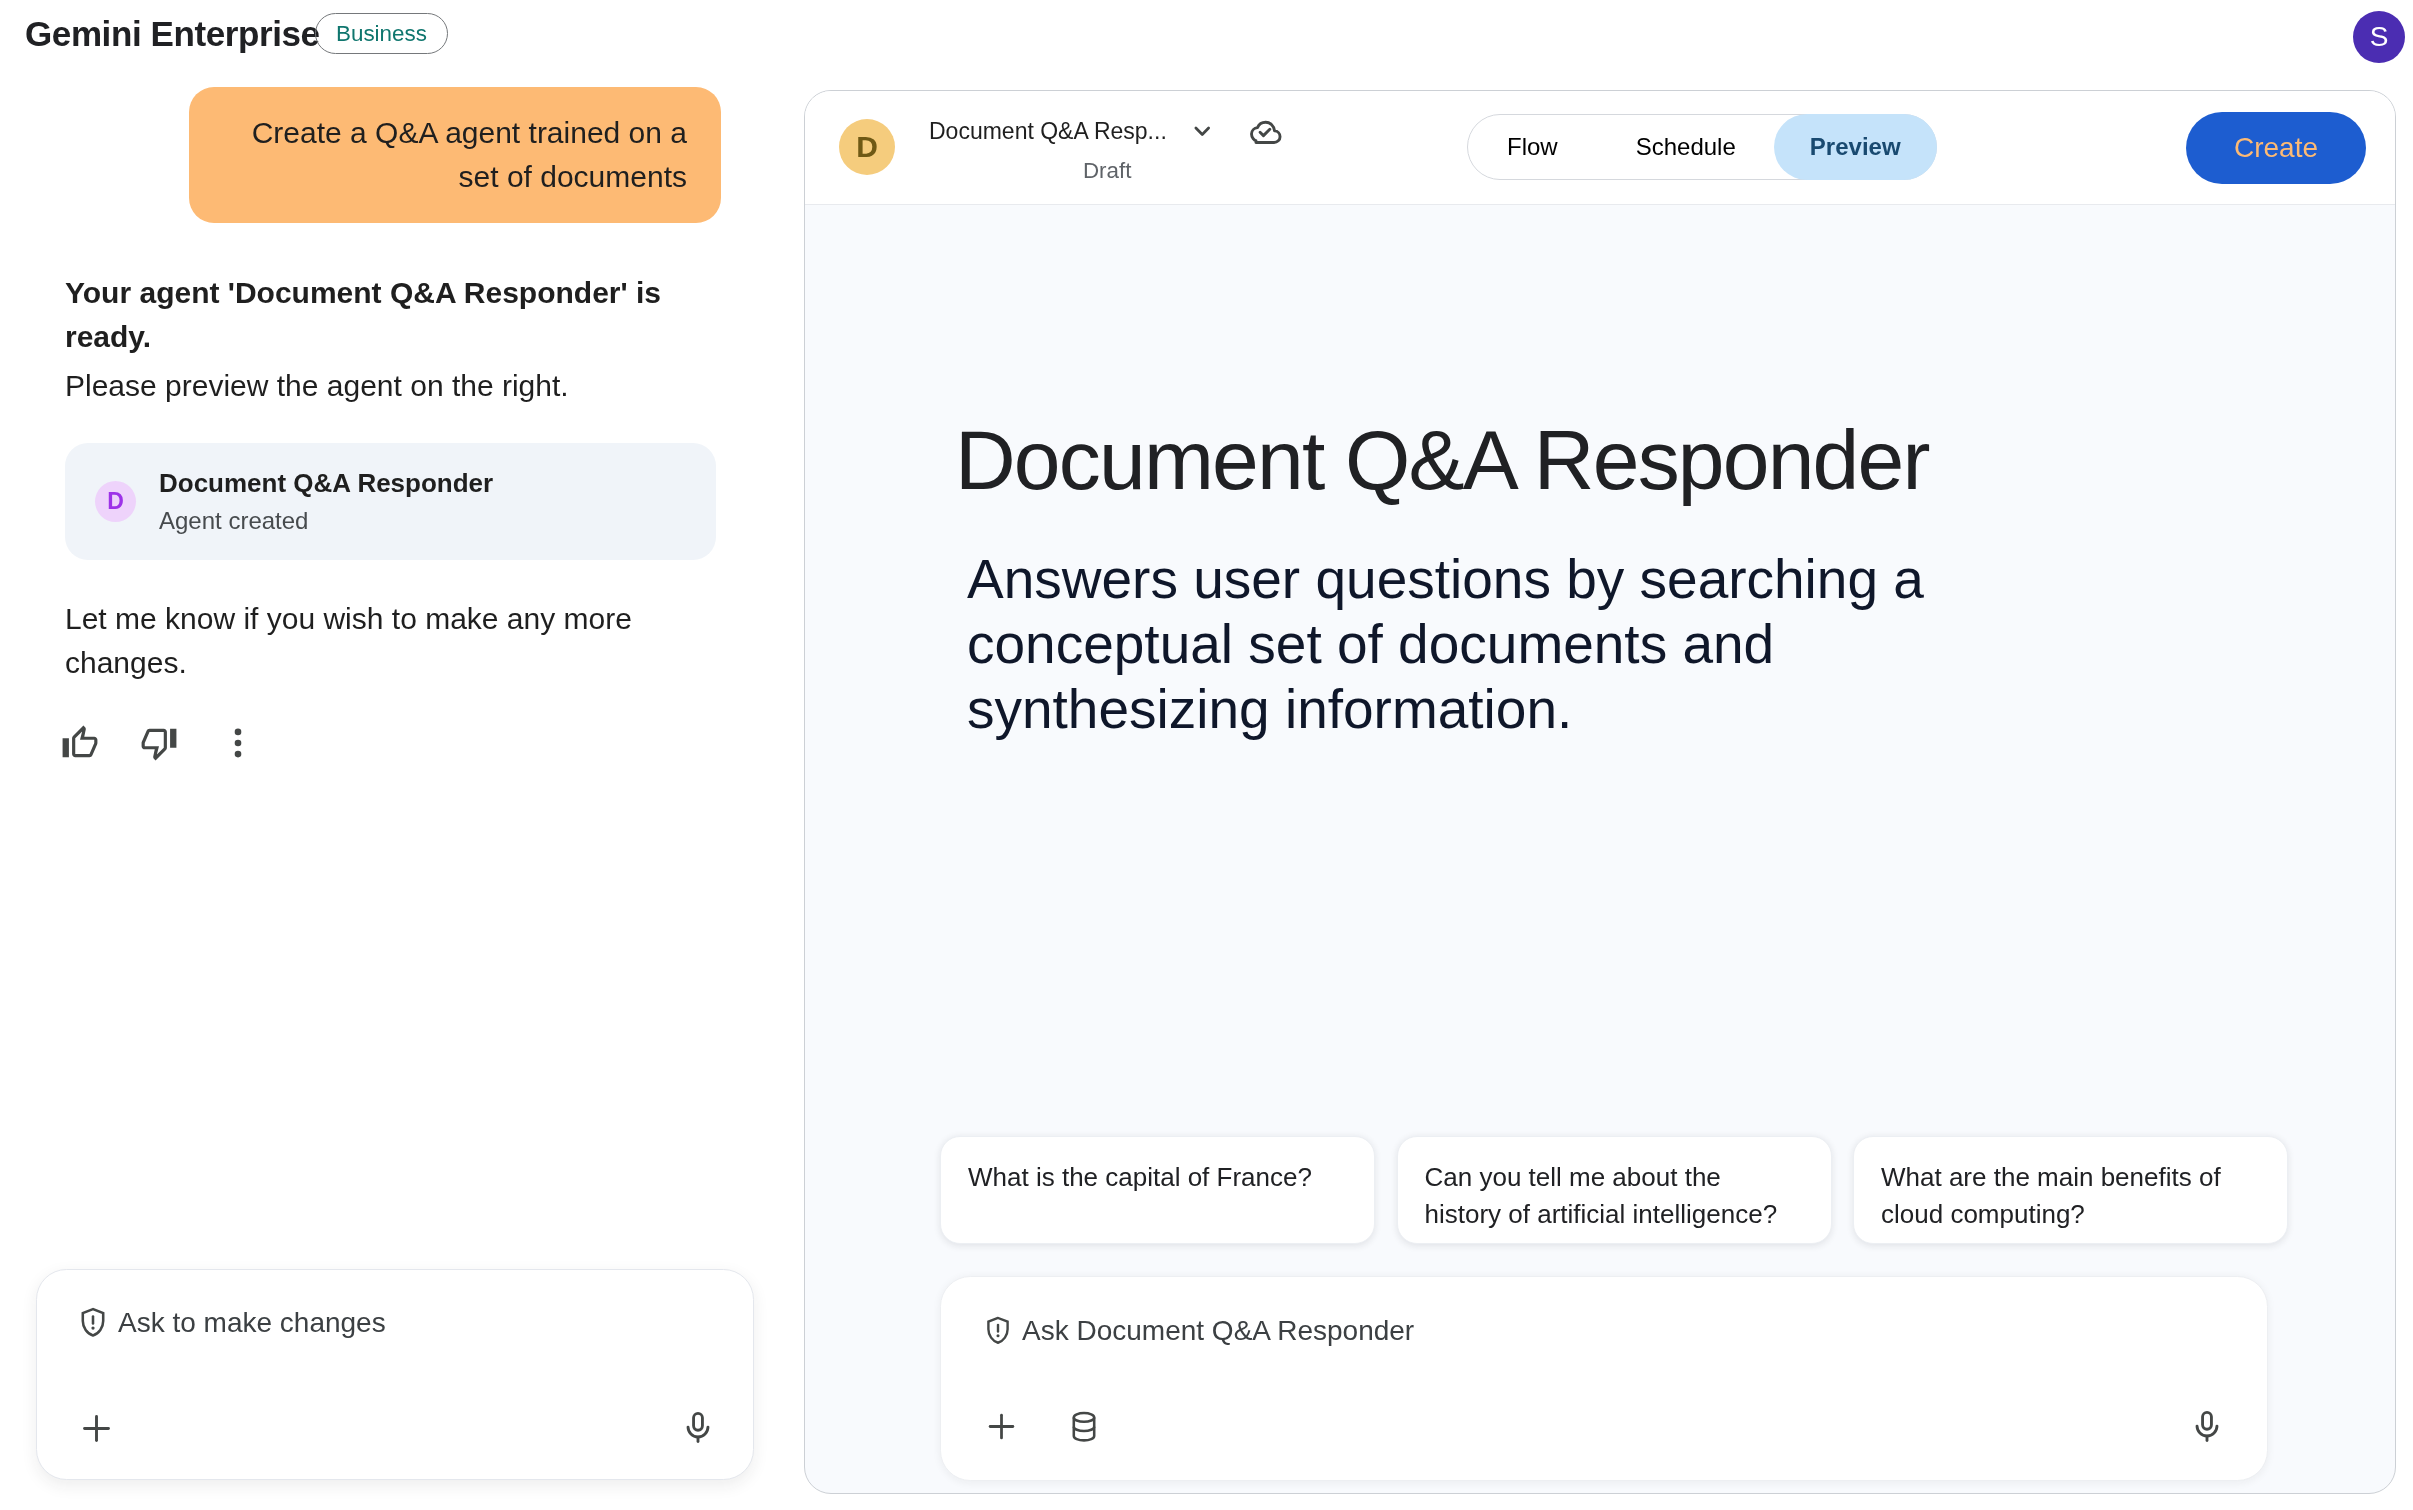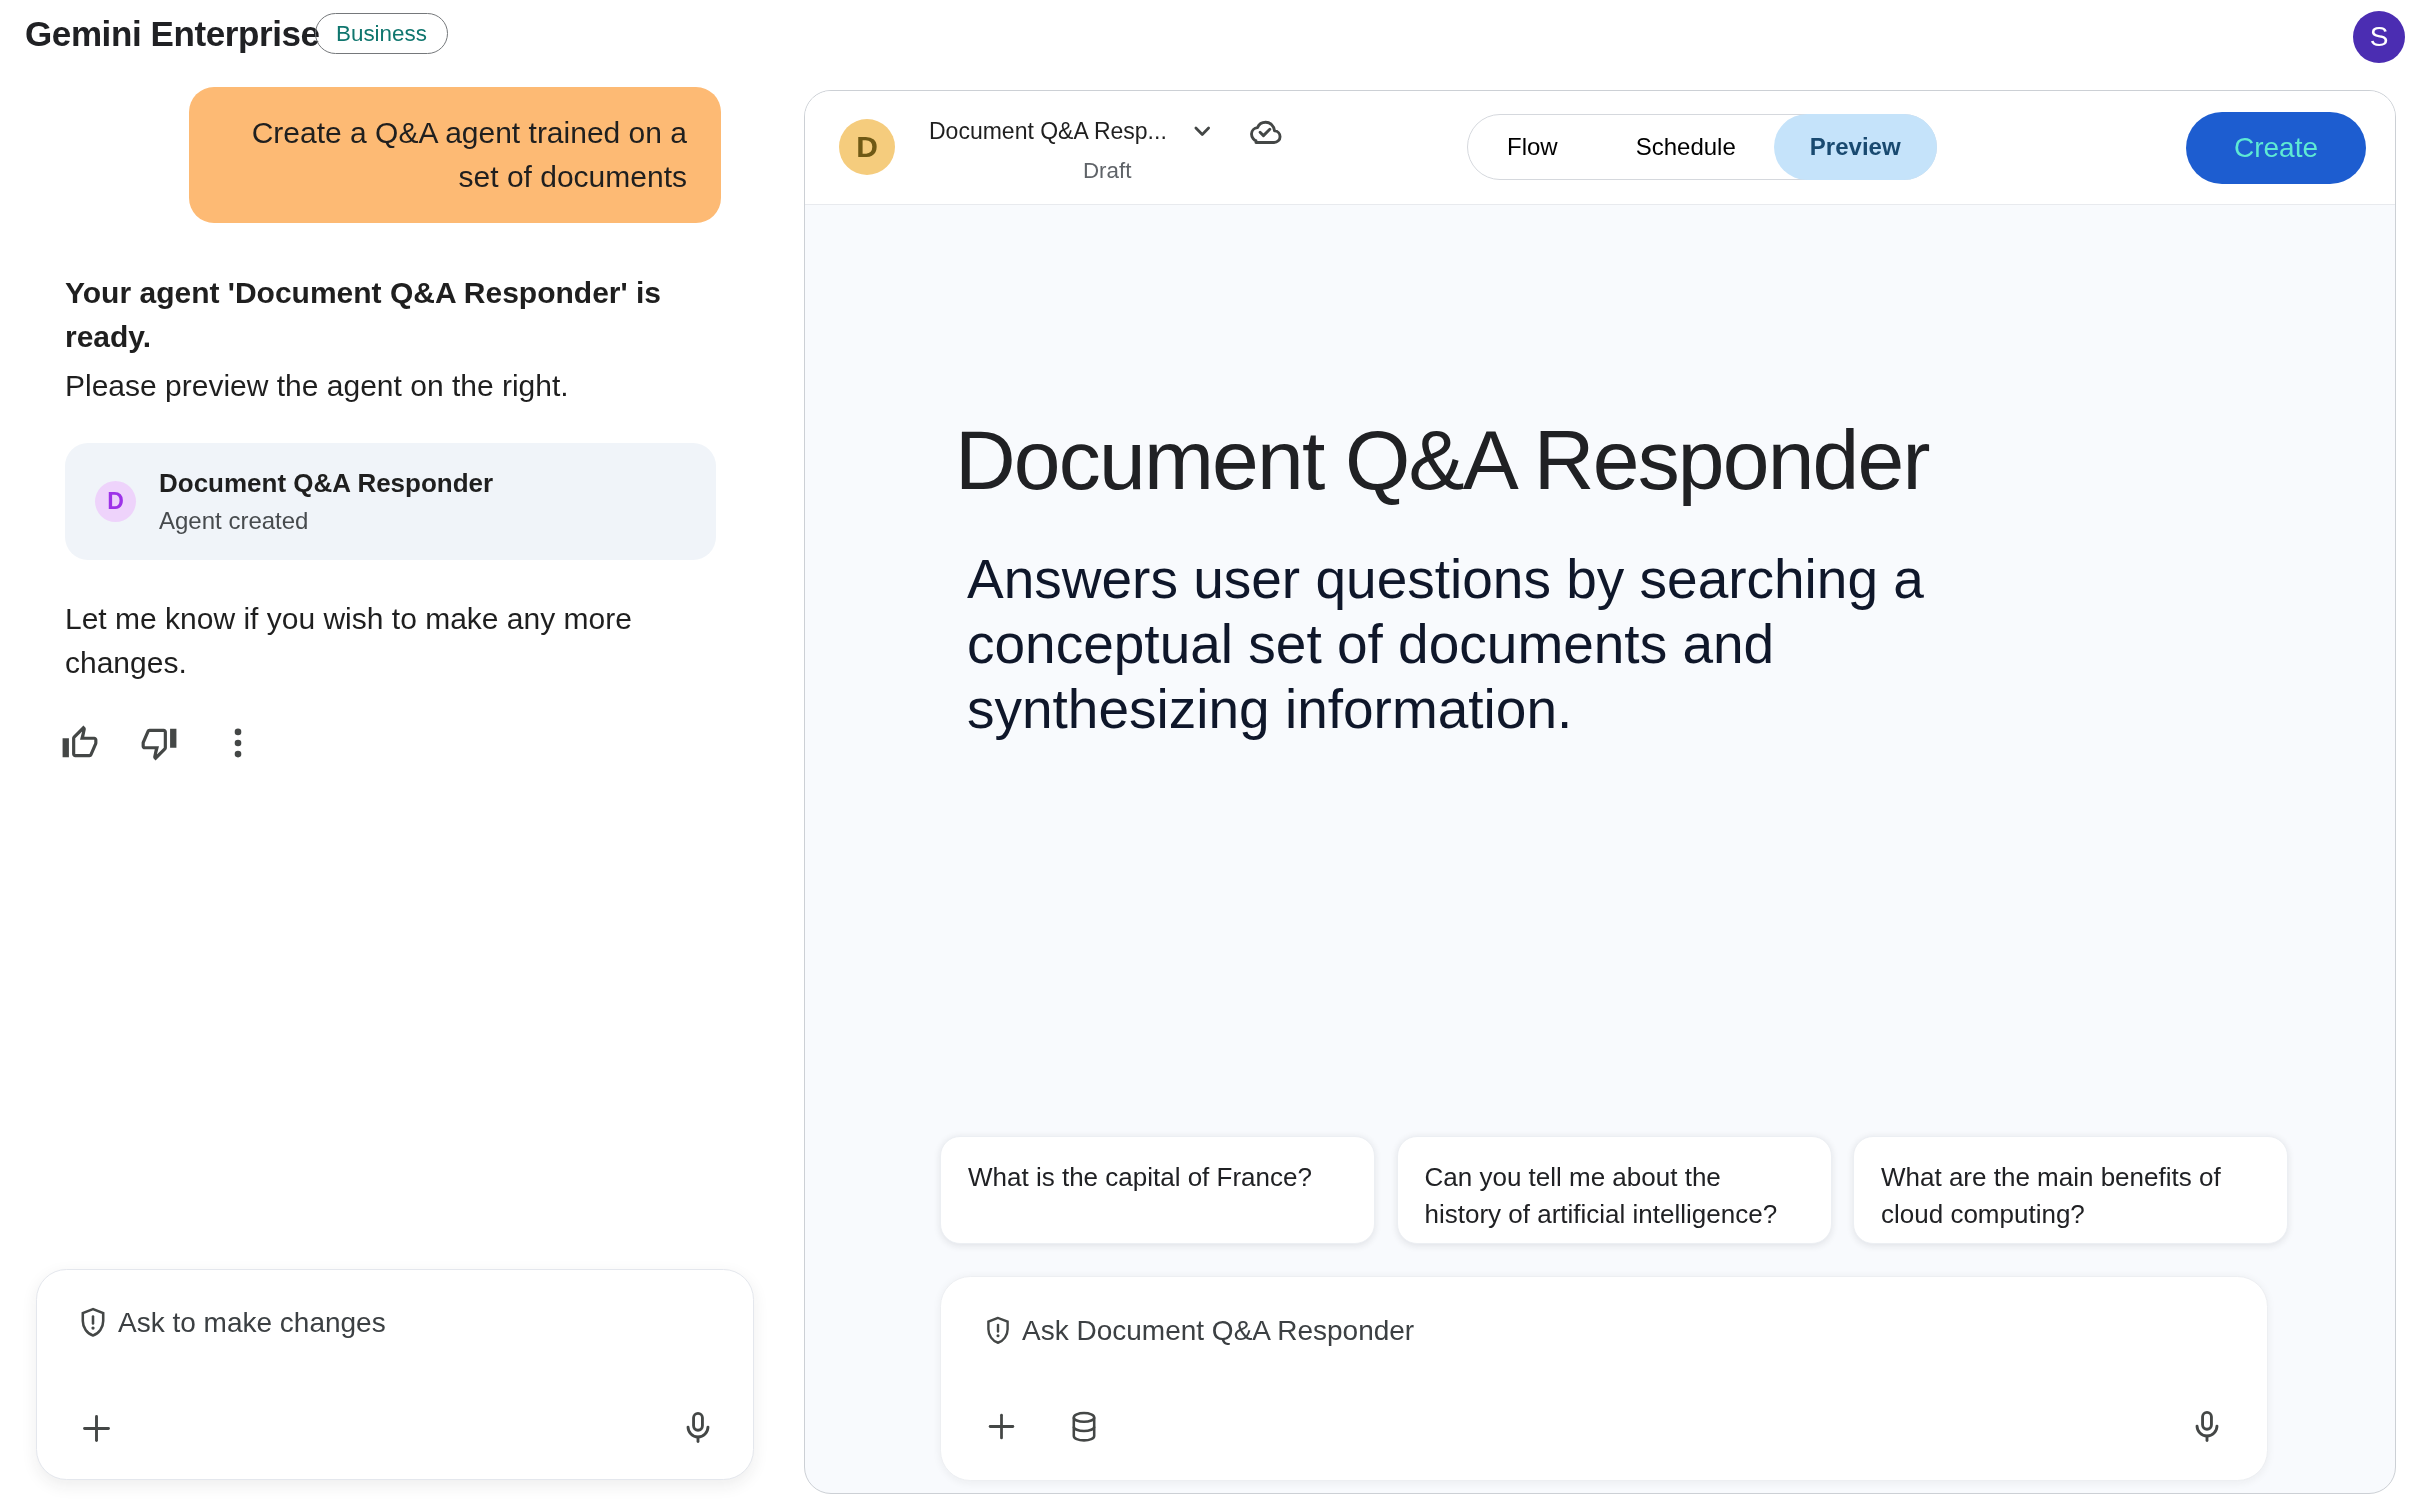--- a/index.html
+++ b/index.html
@@ -47,21 +47,21 @@
   .p-title-row{display:flex;align-items:center;}
   .p-title{font-size:23px;font-weight:normal;color:#1f1f1f;}
   .p-chevron{margin-left:20px;color:#444746;cursor:pointer;display:flex;}
   .p-cloud{margin-left:27px;color:#444746;display:flex;}
   .p-status{margin-top:6.3px;font-size:22.4px;color:#5f6368;text-align:center;}
   .tabs{position:absolute;left:662px;top:23px;height:66px;box-sizing:border-box;background:#fff;
     border:0.9px solid #d5d8dd;border-radius:36px;display:flex;align-items:stretch;}
   .tab{display:flex;align-items:center;padding:0 39px;font-size:24px;color:#000000;border-radius:36px;cursor:pointer;}
   .tab.active{background:#c5e3fa;color:#194a70;font-weight:bold;padding:0 36px;margin:-0.9px;text-align:right;}
   .create-btn{position:absolute;right:29px;top:20.6px;height:72px;padding:16px 48px;border:none;border-radius:36px;
-    background:#1d5dd0;color:#5eead4;font-size:28px;font-family:"Liberation Sans",sans-serif;display:flex;align-items:center;cursor:pointer;}
+    background:#1d5dd0;color:#fdba74;font-size:28px;font-family:"Liberation Sans",sans-serif;display:flex;align-items:center;cursor:pointer;}
 
   .panel-body{position:relative;height:1289px;}
   .preview-title{position:absolute;left:150px;top:206px;margin:0;font-size:84px;font-weight:400;
     letter-spacing:-1.8px;color:#202124;line-height:99px;}
   .preview-desc{position:absolute;left:150px;top:330px;margin:12px;font-size:55px;line-height:65px;
     color:#0f172a;white-space:pre-line;}
   .cards{position:absolute;left:135px;top:931px;display:flex;gap:21.5px;}
   .card{width:435px;height:108px;box-sizing:border-box;padding:22.4px 27px;background:#fff;
     border:0.9px solid #eceff3;border-radius:20px;box-shadow:0 1.8px 7.2px rgba(32,33,36,.10);
     font-size:26px;line-height:37px;color:#202124;white-space:pre-line;cursor:pointer;}

